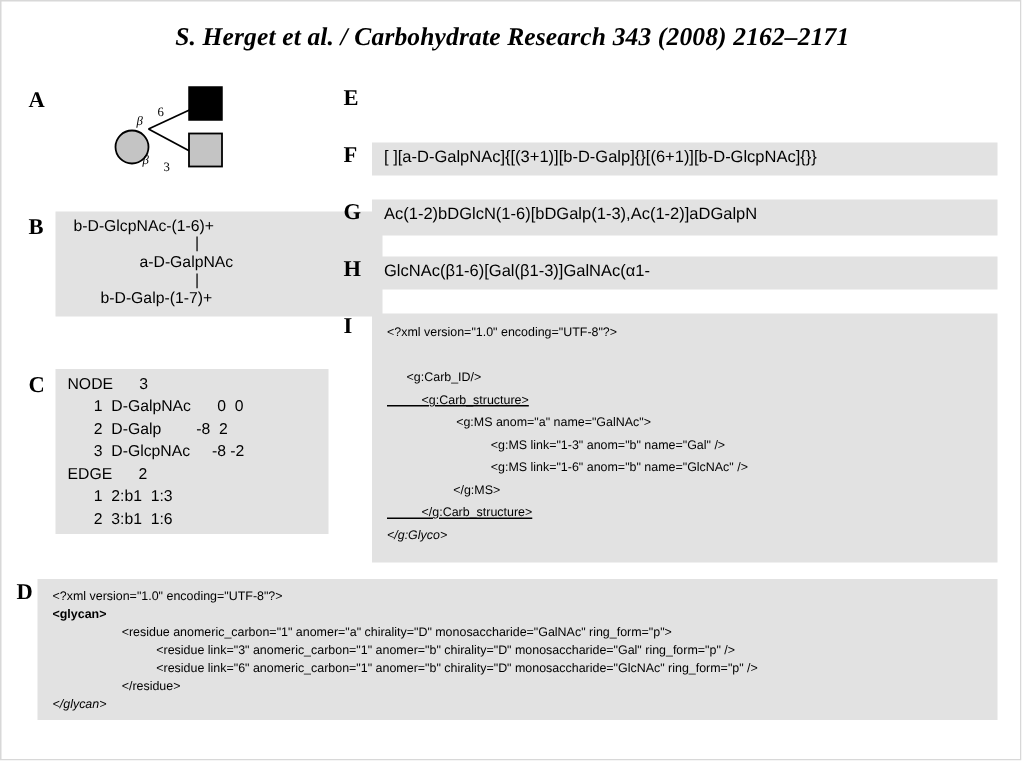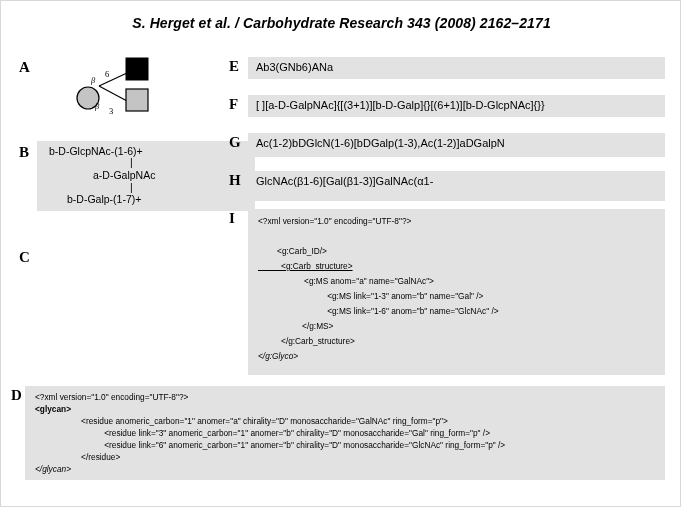--- a/index.html
+++ b/index.html
@@ -21,23 +21,23 @@
     height: 507px;
     box-sizing: border-box;
     border: 1px solid #d8d8d8;
   }
   .header {
     position: absolute;
     top: 14px;
     left: 0;
     width: 681px;
     text-align: center;
-    font-family: Liberation Sans, sans-serif;
+    font-family: Liberation Serif, serif;
     font-style: italic;
-    font-size: 14px;
+    font-size: 17px;
     font-weight: bold;
     color: #000;
     letter-spacing: 0.1px;
   }
   .panel-label {
     position: absolute;
     font-family: "Liberation Serif", serif;
     font-weight: bold;
     font-size: 15px;
     color: #000;
@@ -82,21 +82,21 @@
     white-space: pre;
   }
 
   
   #boxD { left: 24px; top: 385px; width: 640px; height: 94px; }
 
   
   #boxE { left: 247px; top: 56px; width: 417px; height: 22px; }
   #boxF { left: 247px; top: 94px; width: 417px; height: 22px; }
   #boxG { left: 247px; top: 132px; width: 417px; height: 24px; }
-  #boxH { left: 247px; top: 170px; width: 417px; height: 30px; }
+  #boxH { left: 247px; top: 170px; width: 417px; height: 22px; }
   #boxI { left: 247px; top: 208px; width: 417px; height: 166px; }
 
   .box-text-single {
     position: absolute;
     left: 8px;
     top: 4px;
     font-size: 11px;
     font-family: "Liberation Sans", sans-serif;
     white-space: pre;
   }
@@ -130,58 +130,64 @@
   <div class="panel-label" style="left:18px; top:143px;">B</div>
   <div class="grey-box" id="boxB">
     <div class="b-line" style="left:12px; top:4px;">b-D-GlcpNAc-(1-6)+</div>
     <div class="b-line" style="left:93px; top:15px;">|</div>
     <div class="b-line" style="left:56px; top:28px;">a-D-GalpNAc</div>
     <div class="b-line" style="left:93px; top:40px;">|</div>
     <div class="b-line" style="left:30px; top:52px;">b-D-Galp-(1-7)+</div>
   </div>
 
   <div class="panel-label" style="left:18px; top:248px;">C</div>
+  <div class="grey-box" id="boxC">
+    <div class="c-line" style="left:8px; top:4px;">NODE      3</div>
+    <div class="c-line" style="left:8px; top:19px;">      1  D-GalpNAc      0  0</div>
+    <div class="c-line" style="left:8px; top:34px;">      2  D-Galp        -8  2</div>
+    <div class="c-line" style="left:8px; top:49px;">      3  D-GlcpNAc     -8 -2</div>
+    <div class="c-line" style="left:8px; top:64px;">EDGE      2</div>
+    <div class="c-line" style="left:8px; top:79px;">      1  2:b1  1:3</div>
+    <div class="c-line" style="left:8px; top:94px;">      2  3:b1  1:6</div>
+  </div>
 
   <div class="panel-label" style="left:10px; top:386px;">D</div>
   <div class="grey-box" id="boxD">
     <div class="code-xml" style="position:absolute; left:10px; top:6px;">&lt;?xml version="1.0" encoding="UTF-8"?&gt;</div>
     <div class="code-xml" style="position:absolute; left:10px; top:18px;font-weight:bold;">&lt;glycan&gt;</div>
     <div class="code-xml" style="position:absolute; left:10px; top:30px;">                    &lt;residue anomeric_carbon="1" anomer="a" chirality="D" monosaccharide="GalNAc" ring_form="p"&gt;</div>
     <div class="code-xml" style="position:absolute; left:10px; top:42px;">                              &lt;residue link="3" anomeric_carbon="1" anomer="b" chirality="D" monosaccharide="Gal" ring_form="p" /&gt;</div>
     <div class="code-xml" style="position:absolute; left:10px; top:54px;">                              &lt;residue link="6" anomeric_carbon="1" anomer="b" chirality="D" monosaccharide="GlcNAc" ring_form="p" /&gt;</div>
     <div class="code-xml" style="position:absolute; left:10px; top:66px;">                    &lt;/residue&gt;</div>
     <div class="code-xml" style="position:absolute; left:10px; top:78px;font-style:italic;">&lt;/glycan&gt;</div>
   </div>
 
   <div class="panel-label" style="left:228px; top:57px;">E</div>
-  <div class="grey-box" id="boxE">
-    <div class="box-text-single">Ab3(GNb6)ANa</div>
-  </div>
 
   <div class="panel-label" style="left:228px; top:95px;">F</div>
   <div class="grey-box" id="boxF">
     <div class="box-text-single">[ ][a-D-GalpNAc]{[(3+1)][b-D-Galp]{}[(6+1)][b-D-GlcpNAc]{}}</div>
   </div>
 
   <div class="panel-label" style="left:228px; top:133px;">G</div>
   <div class="grey-box" id="boxG">
     <div class="box-text-single">Ac(1-2)bDGlcN(1-6)[bDGalp(1-3),Ac(1-2)]aDGalpN</div>
   </div>
 
   <div class="panel-label" style="left:228px; top:171px;">H</div>
   <div class="grey-box" id="boxH">
     <div class="box-text-single">GlcNAc(β1-6)[Gal(β1-3)]GalNAc(α1-</div>
   </div>
 
   <div class="panel-label" style="left:228px; top:209px;">I</div>
   <div class="grey-box" id="boxI">
     <div class="code-xml" style="position:absolute; left:10px; top:7px;">&lt;?xml version="1.0" encoding="UTF-8"?&gt;</div>
-    <div class="code-xml" style="position:absolute; left:6px; top:37px;">          &lt;g:Carb_ID/&gt;</div>
+    <div class="code-xml" style="position:absolute; left:0; top:37px;">          &lt;g:Carb_ID/&gt;</div>
     <div class="code-xml" style="position:absolute; left:10px; top:52px;text-decoration:underline;">          &lt;g:Carb_structure&gt;</div>
     <div class="code-xml" style="position:absolute; left:10px; top:67px;">                    &lt;g:MS anom="a" name="GalNAc"&gt;</div>
     <div class="code-xml" style="position:absolute; left:10px; top:82px;">                              &lt;g:MS link="1-3" anom="b" name="Gal" /&gt;</div>
     <div class="code-xml" style="position:absolute; left:10px; top:97px;">                              &lt;g:MS link="1-6" anom="b" name="GlcNAc" /&gt;</div>
     <div class="code-xml" style="position:absolute; left:8px; top:112px;">                    &lt;/g:MS&gt;</div>
-    <div class="code-xml" style="position:absolute; left:10px; top:127px;">          &lt;/g:Carb_structure&gt;</div>
+    <div class="code-xml" style="position:absolute; left:10px; top:127px;text-decoration:underline;">          &lt;/g:Carb_structure&gt;</div>
     <div class="code-xml" style="position:absolute; left:10px; top:142px;font-style:italic;">&lt;/g:Glyco&gt;</div>
   </div>
 
 </div>
 
 </body></html>

